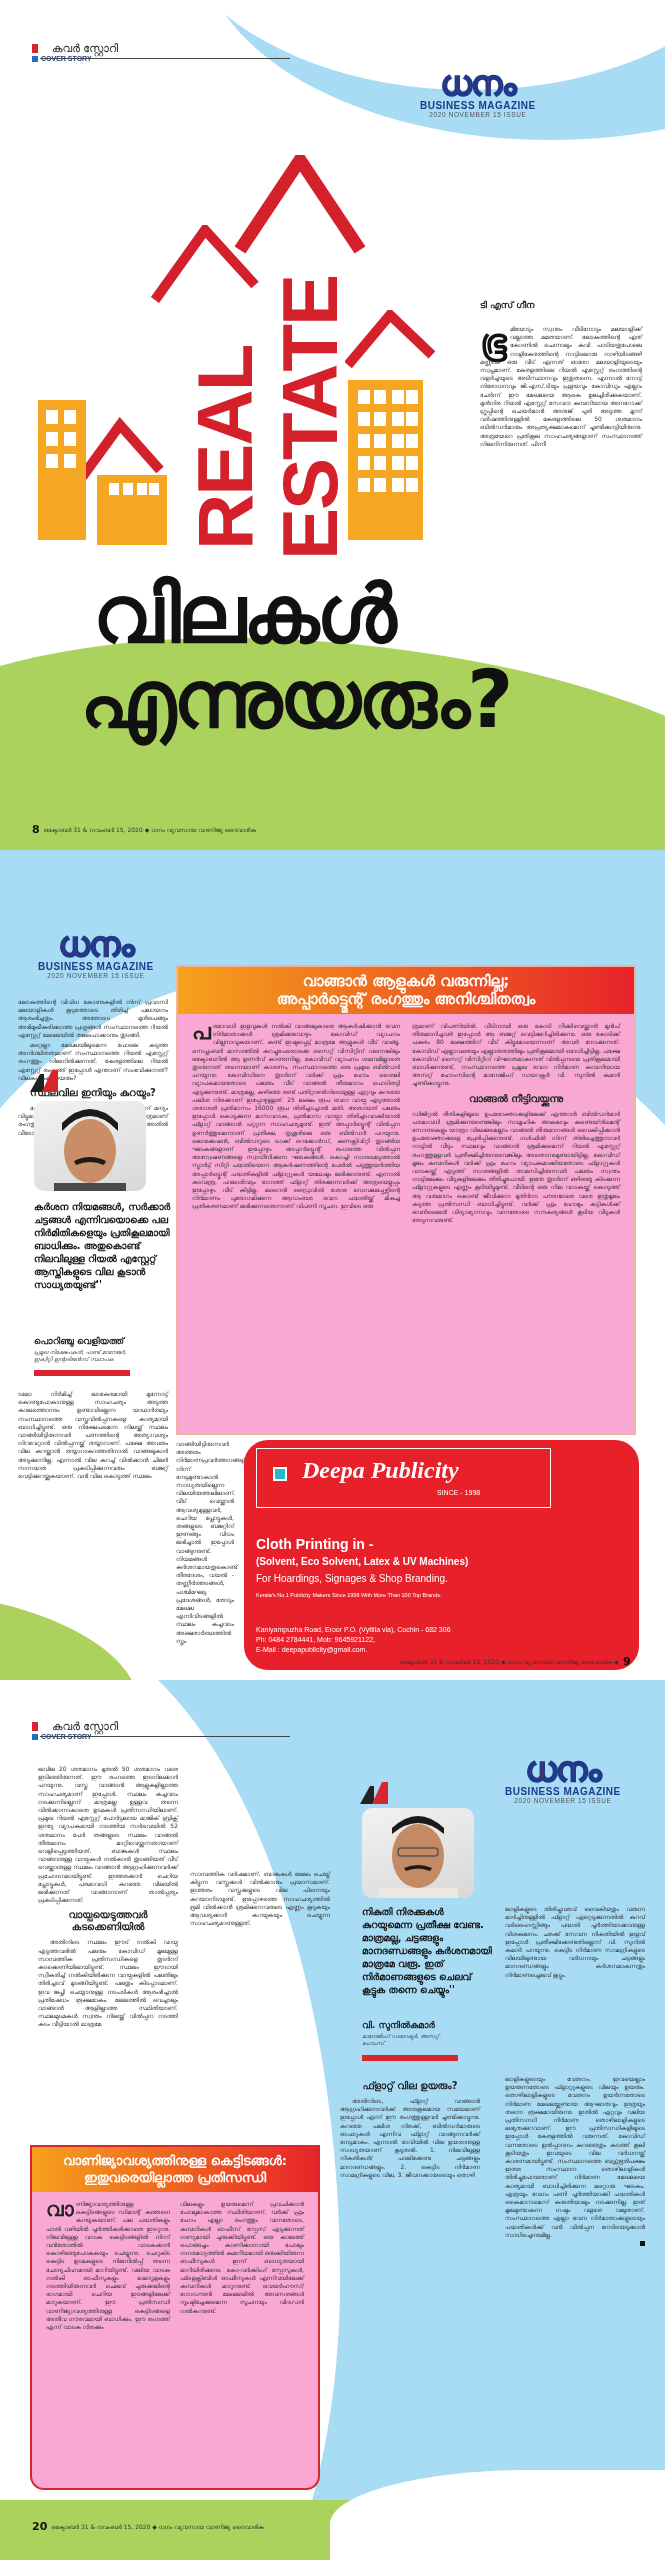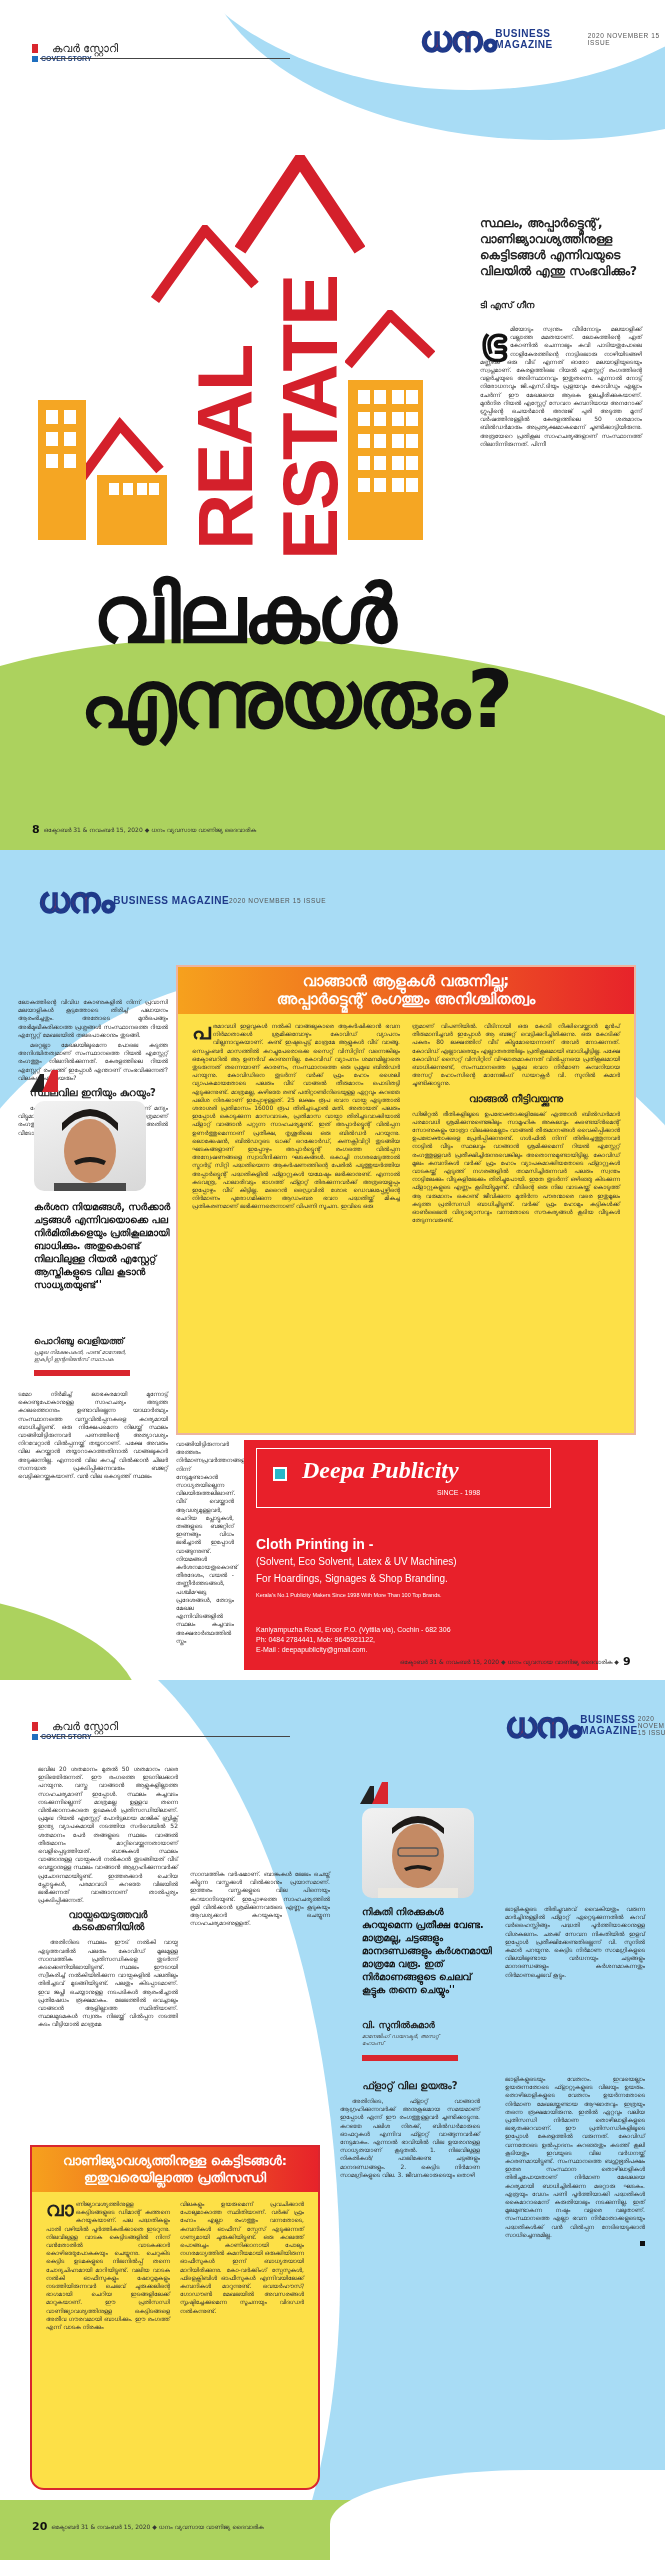--- a/index.html
+++ b/index.html
@@ -13,38 +13,38 @@
   .sky-swoosh { position: absolute; border-radius: 50%; }
   .green-wave { position: absolute; background: #acd25e; border-radius: 50% 50% 0 0; }
 
   .section-tag { position: absolute; left: 32px; display: flex; flex-direction: column; }
   .section-tag .ml { font-size: 11px; color: #222; display: flex; align-items: center; gap: 14px; }
   .section-tag .en { font-size: 7px; font-weight: bold; color: #1a3d7c; display: flex; align-items: center; gap: 3px; font-family: "Liberation Sans", sans-serif; }
   .sq-red { width: 6px; height: 9px; background: #d9262e; display: inline-block; }
   .sq-blue { width: 6px; height: 6px; background: #1f6fbf; display: inline-block; }
   .tag-line { position: absolute; left: 40px; height: 1px; background: #444; width: 250px; }
 
-  .logo { position: absolute; display: flex; align-items: center; }
+  .logo { position: absolute; display: flex; flex-direction: column; align-items: center; margin-top: 44px; }
   .logo .mark { font-family: "DejaVu Sans", sans-serif; font-weight: bold; font-size: 34px; color: #e2232a; -webkit-text-stroke: 1.5px #1f3a8a; letter-spacing: -1px; line-height: 1; }
   .logo .bm { font-family: "Liberation Sans", sans-serif; font-weight: bold; font-size: 10px; color: #1f3a8a; letter-spacing: 0.5px; }
   .logo .issue { font-family: "Liberation Sans", sans-serif; font-size: 6.5px; color: #555; letter-spacing: 0.6px; }
 
   .col-text { font-size: 6px; line-height: 8.2px; color: #333; text-align: justify; }
   .subhead { font-size: 10px; font-weight: bold; text-align: center; color: #222; margin: 5px 0; }
 
   
   .real-estate { position: absolute; font-family: "Liberation Sans", sans-serif; font-weight: bold; color: #d4202b; transform: rotate(-90deg); transform-origin: left top; white-space: nowrap; letter-spacing: -2px; }
   .house { position: absolute; }
   .big-title { position: absolute; font-weight: bold; color: #111; line-height: 1; letter-spacing: -3px; }
 
   .folio { position: absolute; font-size: 6px; color: #333; display: flex; align-items: center; gap: 4px; }
   .folio b { font-size: 11px; color: #111; }
 
   .boxhead { background: linear-gradient(90deg, #f6a11d, #ef6b1f 45%, #e7232a); color: #fff; text-align: center; font-weight: bold; }
-  .box { position: absolute; background: #fde047; border: 2px solid #e9a28a; }
+  .box { position: absolute; background: #f9a8d4; border: 2px solid #e9a28a; }
 
   .quote-mark { position: absolute; width: 28px; height: 24px; }
   .photo { position: absolute; border-radius: 10px; background: linear-gradient(160deg, #f2f2f2, #d8d8d8); overflow: hidden; }
   .quote-text { position: absolute; font-weight: bold; color: #111; }
   .red-bar { position: absolute; height: 6px; background: #d9262e; }
 
   .ad { position: absolute; background: #e8202a; color: #fff; font-family: "Liberation Sans", sans-serif; }
   .ad .brandbox { position: absolute; border: 1.5px solid #fff; }
 </style>
 </head>
@@ -135,21 +135,20 @@
         <rect x="26" y="54" width="12" height="14"></rect>
       </g>
   </svg>
 
   <div class="real-estate" style="left:180px;top:550px;font-size:78px;">REAL</div>
   <div class="real-estate" style="left:265px;top:560px;font-size:78px;">ESTATE</div>
 
   <div class="big-title" style="left:85px;top:575px;font-size:80px;margin-left:8px;">വിലകൾ</div>
   <div class="big-title" style="left:80px;top:660px;font-size:80px;">എന്നുയരും?</div>
 
-  <div style="position:absolute;left:480px;top:215px;width:160px;font-size:12px;font-weight:bold;line-height:16px;color:#222;">സ്ഥലം, അപ്പാർട്ട്മെന്റ്, വാണിജ്യാവശ്യത്തിനുള്ള കെട്ടിടങ്ങൾ എന്നിവയുടെ വിലയിൽ എന്തു സംഭവിക്കും?</div>
   <div style="position:absolute;left:480px;top:300px;font-size:9px;font-weight:bold;">ടി എസ് ഗീന</div>
 
   <div style="position:absolute;left:480px;top:325px;width:162px;">
     <span style="float:left;font-size:34px;font-weight:bold;line-height:32px;margin-right:3px;color:#111;">ഭൂ</span>
     <p class="col-text">മിയോടും സ്വന്തം വീടിനോടും മലയാളിക്ക് വല്ലാത്ത മമതയാണ്. ലോകത്തിന്റെ ഏത് കോണിൽ ചെന്നാലും കവി പാടിയതുപോലെ നാളികേരത്തിന്റെ നാട്ടിലൊരു നാഴിയിടങ്ങഴി മണ്ണിൽ ഒരു വീട് എന്നത് ഓരോ മലയാളിയുടെയും സ്വപ്നമാണ്. കേരളത്തിലെ റിയൽ എസ്റ്റേറ്റ് രംഗത്തിന്റെ വളർച്ചയുടെ അടിസ്ഥാനവും ഇതുതന്നെ. എന്നാൽ നോട്ട് നിരോധനവും ജി.എസ്.ടിയും പ്രളയവും കോവിഡും എല്ലാം ചേർന്ന് ഈ മേഖലയെ ആകെ ഉലച്ചിരിക്കുകയാണ്. മുൻനിര റിയൽ എസ്റ്റേറ്റ് സേവന കമ്പനിയായ അനറോക്ക് ഗ്രൂപ്പിന്റെ ചെയർമാൻ അനുജ് പുരി അടുത്ത മൂന്ന് വർഷത്തിനുള്ളിൽ കേരളത്തിലെ 50 ശതമാനം ബിൽഡർമാരും അപ്രത്യക്ഷമാകുമെന്ന് ചൂണ്ടിക്കാട്ടിയിരുന്നു. അത്രയേറെ പ്രതികൂല സാഹചര്യങ്ങളാണ് സംസ്ഥാനത്ത് നിലനിന്നിരുന്നത്. പിന്നീ</p>
   </div>
 
   <div class="folio" style="left:32px;top:823px;">
     <b>8</b>
     <span>ഒക്ടോബർ 31 &amp; നവംബർ 15, 2020 ◆ ധനം വ്യവസായ വാണിജ്യ ദൈവാരിക</span>
@@ -210,28 +209,28 @@
   <div class="red-bar" style="left:34px;top:520px;width:96px;"></div>
 
   <div style="position:absolute;left:18px;top:540px;width:150px;">
     <p class="col-text">ടമോ നിർമിച്ച് ലാഭകരമായി മുന്നോട്ട് കൊണ്ടുപോകാനുള്ള സാഹചര്യം അടുത്ത കാലത്തൊന്നും ഉണ്ടാവില്ലെന്ന യാഥാർത്ഥ്യം സംസ്ഥാനത്തെ വസ്തുവിൽപ്പനകളെ കാര്യമായി ബാധിച്ചിട്ടുണ്ട്. ഒരു നിക്ഷേപമെന്ന നിലയ്ക്ക് സ്ഥലം വാങ്ങിയിട്ടിരുന്നവർ പണത്തിന്റെ അത്യാവശ്യം നിറവേറ്റാൻ വിൽപ്പനയ്ക്ക് തയ്യാറാണ്. പക്ഷേ അവരും വില കുറയ്ക്കാൻ തയ്യാറാകാത്തതിനാൽ വാങ്ങലുകാർ അടുക്കുന്നില്ല. എന്നാൽ വില കുറച്ച് വിൽക്കാൻ ചിലർ സന്നദ്ധത പ്രകടിപ്പിക്കുന്നവരും ബജറ്റ് വെട്ടിക്കുറയ്ക്കുകയാണ്. വൻ വില കൊടുത്ത് സ്ഥലം</p>
   </div>
 
   <div style="position:absolute;left:176px;top:590px;width:58px;">
     <p class="col-text">വാങ്ങിയിട്ടിരുന്നവർ അത്തരം നിർമാണപ്രവർത്തനങ്ങളിൽ നിന്ന് നേട്ടമുണ്ടാകാൻ സാധ്യതയില്ലെന്ന വിലയിരുത്തലിലാണ്. വീട് വെയ്ക്കാൻ ആവശ്യമുള്ളവർ, ചെറിയ പ്ലോട്ടുകൾ, തങ്ങളുടെ ബജറ്റിന് ഇണങ്ങും വിധം ലഭിച്ചാൽ ഇപ്പോൾ വാങ്ങുന്നുണ്ട്. നിയമങ്ങൾ കർശനമായതുകൊണ്ട് തീരദേശം, വയൽ - തണ്ണീർത്തടങ്ങൾ, പശ്ചിമഘട്ട പ്രദേശങ്ങൾ, തോട്ടം മേഖല എന്നിവിടങ്ങളിൽ സ്ഥലം കച്ചവടം അക്ഷരാർത്ഥത്തിൽ സ്തം</p>
   </div>
 
-  <div class="ad" style="left:244px;top:590px;width:354px;height:230px;">
+  <div class="ad" style="left:244px;top:590px;width:395px;height:230px;border-radius:24px;">
     <div class="brandbox" style="left:12px;top:8px;width:295px;height:60px;">
       <span style="position:absolute;left:16px;top:18px;width:14px;height:14px;background:#27b6c8;border:2px solid #fff;"></span>
       <span style="position:absolute;left:45px;top:8px;font-family:'Liberation Serif',serif;font-style:italic;font-weight:bold;font-size:24px;">Deepa Publicity</span>
       <span style="position:absolute;left:180px;top:40px;font-size:7px;">SINCE - 1998</span>
     </div>
     <div style="position:absolute;left:12px;top:96px;font-size:14px;font-weight:bold;">Cloth Printing in -</div>
-    <div style="position:absolute;left:12px;top:116px;font-size:10px;">(Solvent, Eco Solvent, Latex &amp; UV Machines)</div>
+    <div style="position:absolute;left:12px;top:116px;font-size:10px;font-weight:bold;">(Solvent, Eco Solvent, Latex &amp; UV Machines)</div>
     <div style="position:absolute;left:12px;top:133px;font-size:10px;text-align:center;">For  Hoardings, Signages &amp; Shop Branding.</div>
     <div style="position:absolute;left:12px;top:152px;font-size:5.5px;">Kerala's No.1 Publicity Makers Since 1998 With More Than 100 Top Brands.</div>
     <div style="position:absolute;left:12px;top:186px;font-size:7px;">Kaniyampuzha Road, Eroor P.O. (Vyttila via), Cochin - 682 306</div>
     <div style="position:absolute;left:12px;top:196px;font-size:7px;">Ph: 0484 2784441, Mob: 9645921122,</div>
     <div style="position:absolute;left:12px;top:206px;font-size:7px;">E-Mail : deepapublicity@gmail.com.</div>
   </div>
 
   <div class="folio" style="left:400px;top:805px;">
     <span>ഒക്ടോബർ 31 &amp; നവംബർ 15, 2020 ◆ ധനം വ്യവസായ വാണിജ്യ ദൈവാരിക ◆</span>
     <b>9</b>

